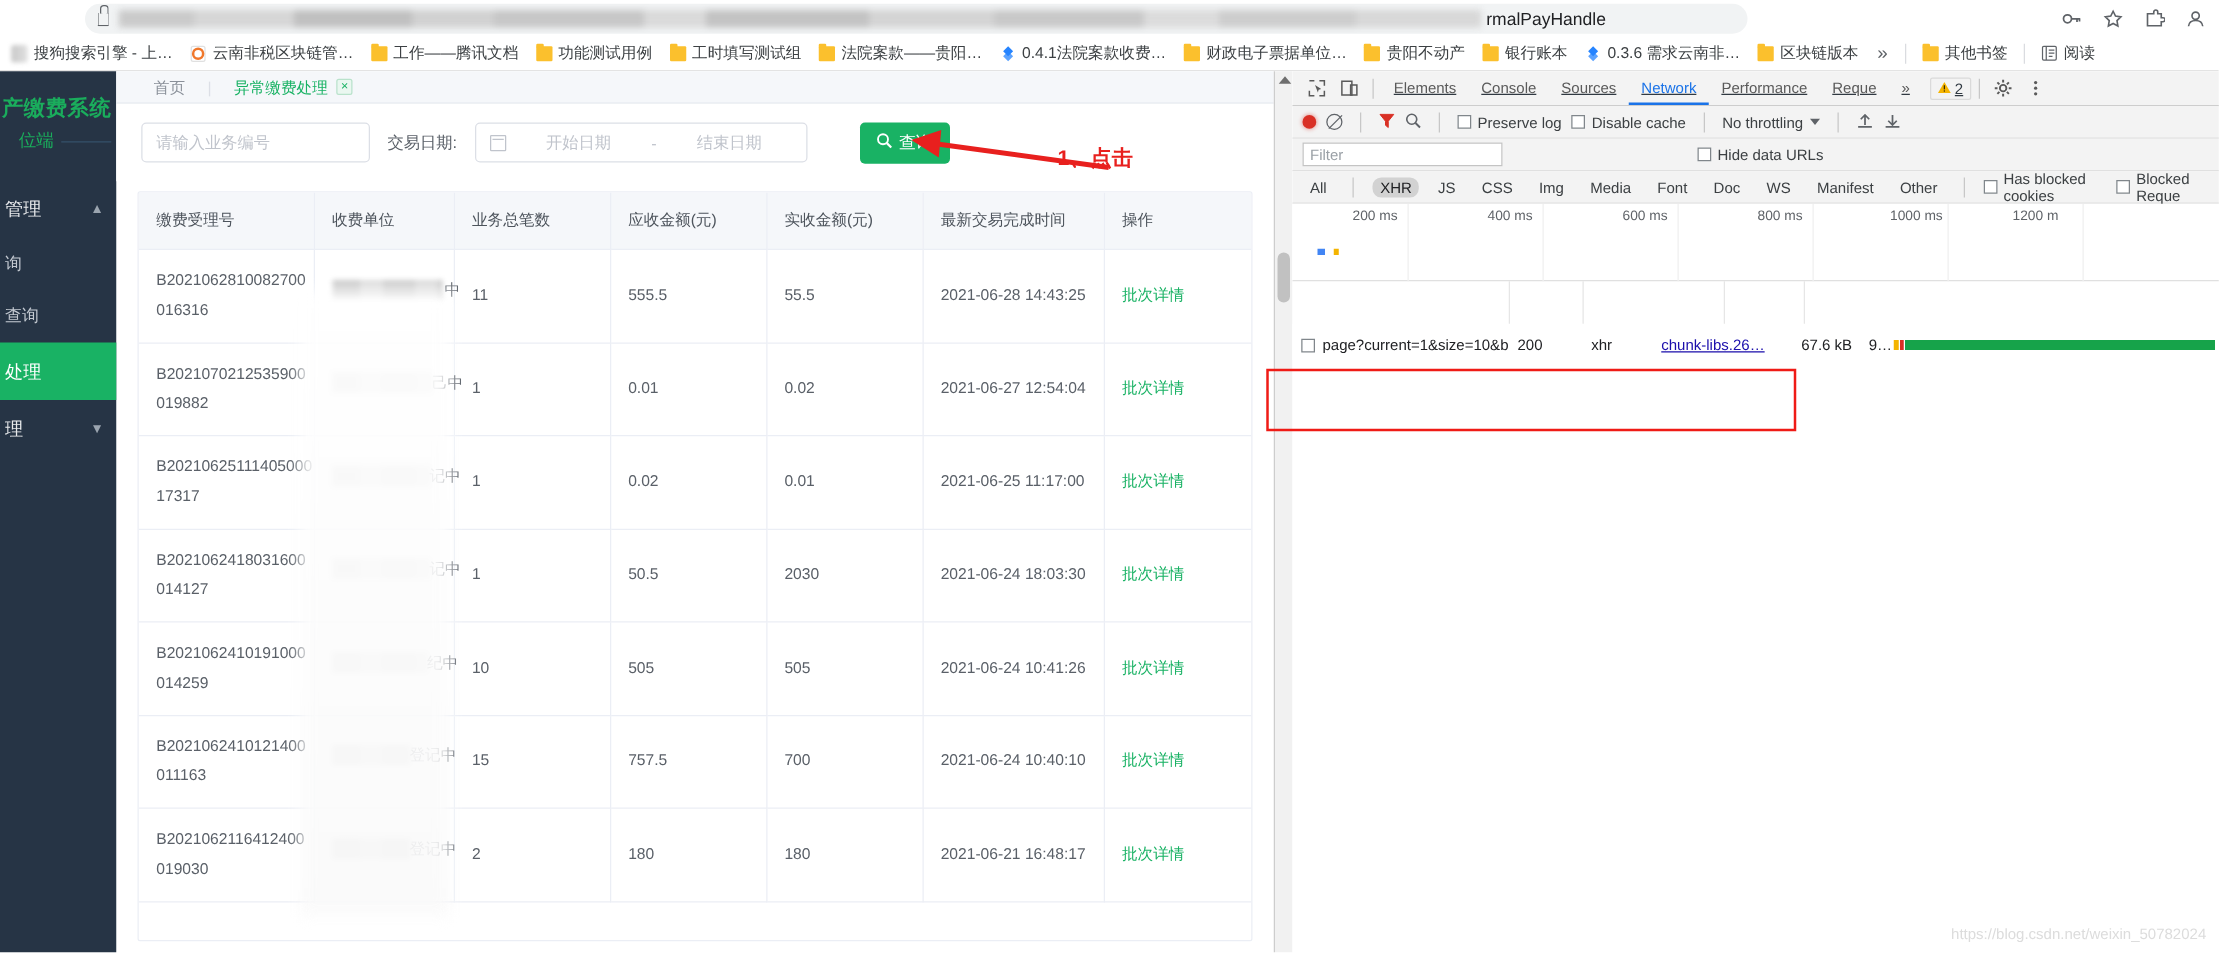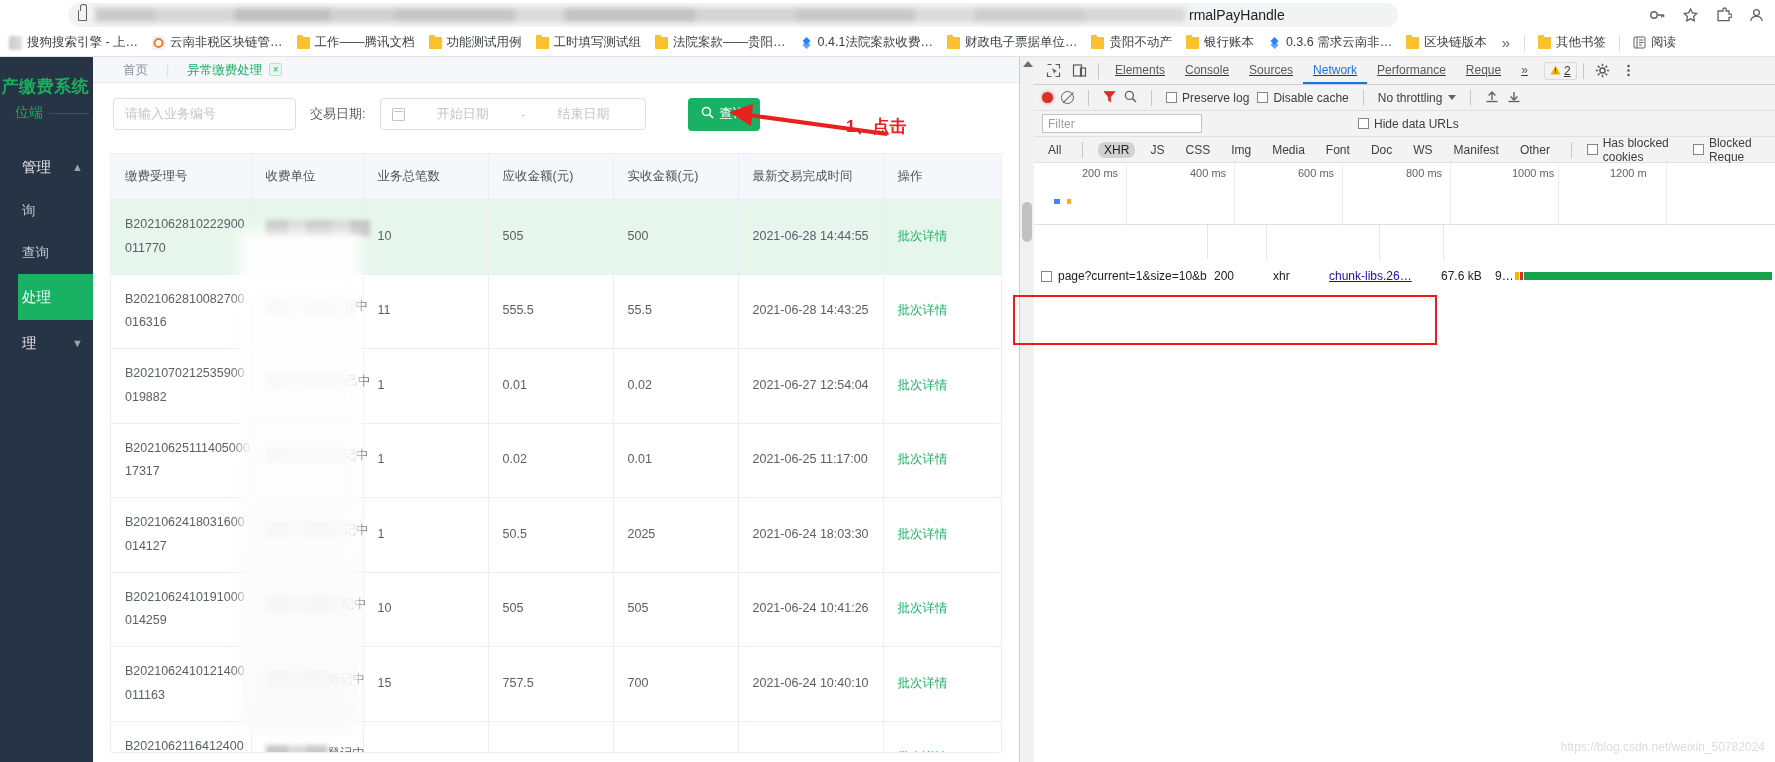--- a/index.html
+++ b/index.html
@@ -52,21 +52,21 @@
   .chevron-more { font-size:15px; color:#5f6368; padding:0 8px; flex:none; }
   
   .viewport { position:absolute; left:0; top:57px; width:1775px; height:705px; background:#fff; }
   
   .app-nav { position:absolute; left:0; top:0; width:93px; height:705px; background:#263445; color:#fff; }
   .app-logo { padding:18px 0 0 0; text-align:right; padding-right:4px; }
   .app-logo .l1 { color:#1aad5c; font-size:17px; font-weight:bold; letter-spacing:.5px; white-space:nowrap; }
   .app-logo .l2 { color:#1aad5c; font-size:14px; margin-top:6px; white-space:nowrap;
                   display:flex; align-items:center; justify-content:flex-end; gap:6px; }
   .app-logo .l2 .rule { width:40px; height:1px; background:#35506a; display:inline-block; }
-  .nav-group { margin-top:22px;padding-left:18px; }
+  .nav-group { margin-top:22px; }
   .nav-row { height:46px; display:flex; align-items:center; justify-content:space-between;
              padding:0 10px 0 4px; font-size:14.5px; color:#e8eaec; white-space:nowrap; }
   .nav-row.head { font-weight:500; }
   .nav-row.sub { font-size:13.5px; color:#c3c9d1; height:42px; }
   .nav-row.active { background:#19b264; color:#fff; font-weight:500; }
   .caret { font-size:11px; color:#9aa4af; }
   
   .app-tabs { position:absolute; left:93px; top:0; width:926px; height:26px;
               background:#f5f7fa; border-bottom:1px solid #e4e7ed; display:flex; align-items:center;
               padding-left:14px; gap:0; }
@@ -363,34 +363,20 @@
           <th>缴费受理号</th>
           <th>收费单位</th>
           <th>业务总笔数</th>
           <th>应收金额(元)</th>
           <th>实收金额(元)</th>
           <th>最新交易完成时间</th>
           <th>操作</th>
         </tr>
           </thead>
         <tbody>
-          <tr class="hl">
-            <td class="accept-no">B2021062810222900011770</td>
-            <td>
-                <div class="unit-cell">
-                  <span class="redact" style="width:104px;top:0;"></span>
-                  <span class="unit-tail" style="left:104px"></span>
-                </div>
-              </td>
-            <td>10</td>
-            <td>505</td>
-            <td>500</td>
-            <td>2021-06-28 14:44:55</td>
-            <td class="acc">批次详情</td>
-          </tr>
           <tr>
             <td class="accept-no">B2021062810082700016316</td>
             <td>
                 <div class="unit-cell">
                   <span class="redact" style="width:88px;"></span>
                   <span class="unit-tail" style="left:90px">中</span>
                 </div>
               </td>
             <td>11</td>
             <td>555.5</td>
@@ -429,21 +415,21 @@
           <tr>
             <td class="accept-no">B2021062418031600014127</td>
             <td>
                 <div class="unit-cell">
                   <span class="redact" style="width:78px;"></span>
                   <span class="unit-tail" style="left:78px">记中</span>
                 </div>
               </td>
             <td>1</td>
             <td>50.5</td>
-            <td>2025</td>
+            <td>2030</td>
             <td>2021-06-24 18:03:30</td>
             <td class="acc">批次详情</td>
           </tr>
           <tr>
             <td class="accept-no">B2021062410191000014259</td>
             <td>
                 <div class="unit-cell">
                   <span class="redact" style="width:76px;"></span>
                   <span class="unit-tail" style="left:76px">纪中</span>
                 </div>

